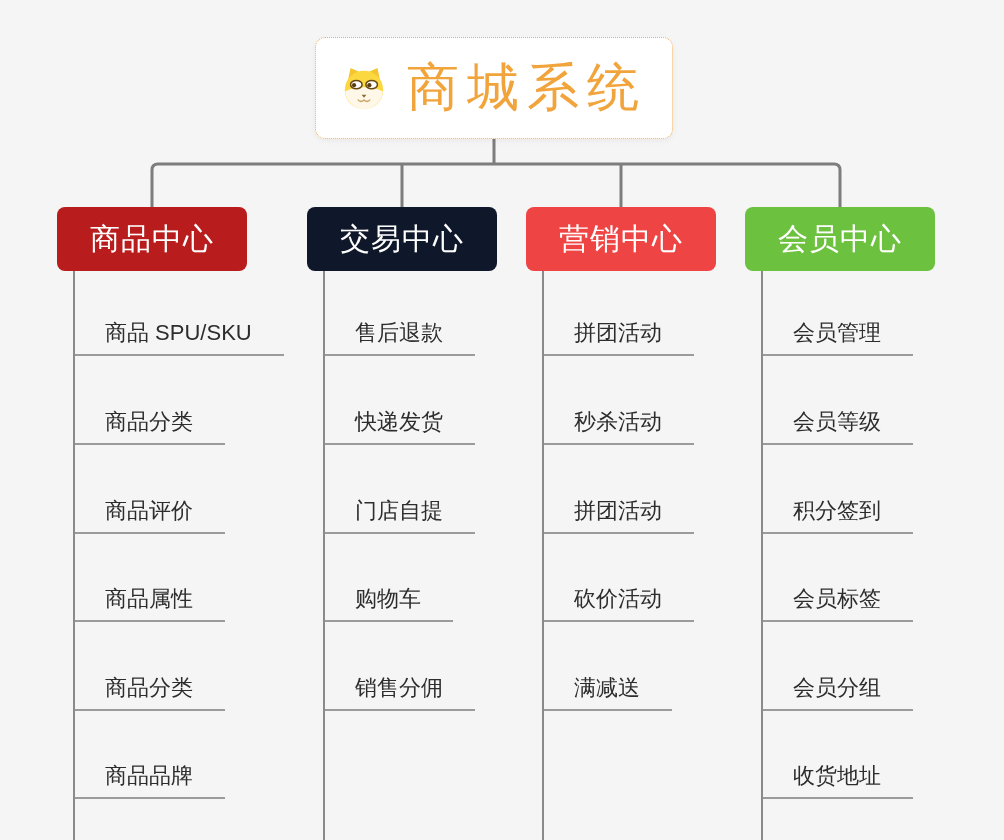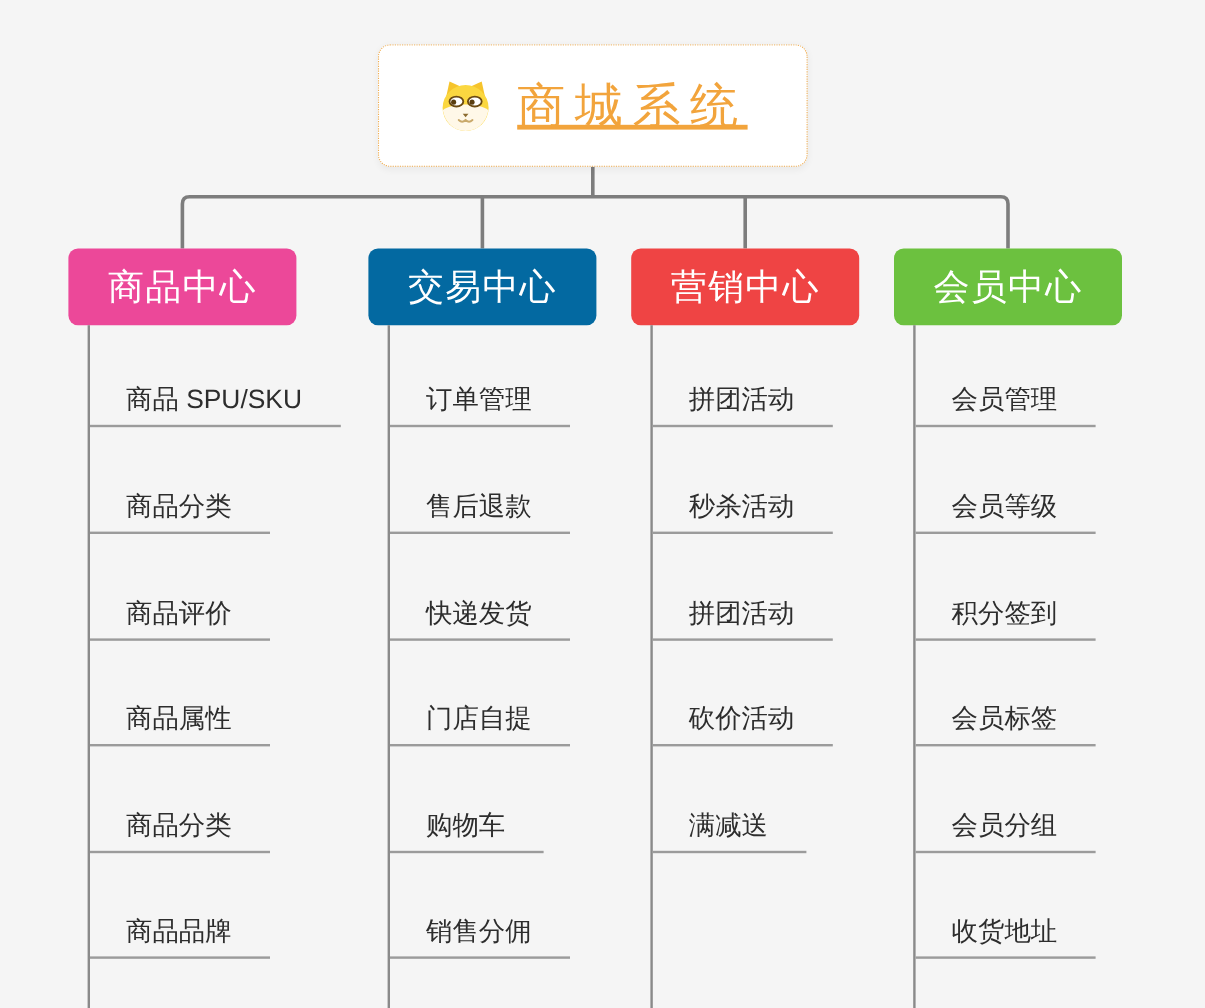--- a/index.html
+++ b/index.html
@@ -13,21 +13,21 @@
 
   
   .root-node{
     position:absolute;left:315px;top:37px;width:358px;height:102px;
     background:#ffffff;border:1px dotted #f0ac4e;border-radius:10px;
     box-shadow:0 2px 6px rgba(0,0,0,0.05);
     display:flex;align-items:center;justify-content:center;gap:20px;
     box-sizing:border-box;
   }
   .root-title{
-    font-size:40px;letter-spacing:8px;color:#f2a43c;white-space:nowrap;text-decoration:underline;
+    font-size:52px;letter-spacing:8px;color:#f2a43c;white-space:nowrap;
   }
   .dog-icon{width:46px;height:46px;flex:0 0 auto;}
 
   
   .connectors{position:absolute;left:0;top:0;pointer-events:none;}
 
   
   .branch-header{
     position:absolute;top:207px;width:190px;height:64px;border-radius:8px;
     display:flex;align-items:center;justify-content:center;
@@ -80,44 +80,43 @@
       <ellipse cx="16" cy="20.5" rx="6" ry="4.3" fill="#ffffff" stroke="#6b4a12" stroke-width="1.6"></ellipse>
       <ellipse cx="32" cy="20.5" rx="6" ry="4.3" fill="#ffffff" stroke="#6b4a12" stroke-width="1.6"></ellipse>
       <circle cx="13.6" cy="21" r="2.2" fill="#5a3e10"></circle>
       <circle cx="29.6" cy="21" r="2.2" fill="#5a3e10"></circle>
       <path d="M21.5 31 h5 l-2.5 3.2 z" fill="#8c6b2f"></path>
       <path d="M18 36.5 q3 3 6 0 q3 3 6 0" stroke="#c9a96b" fill="none" stroke-width="1.6" stroke-linecap="round"></path>
     </svg>
     <span class="root-title">商城系统</span>
   </div>
 
-  <div class="branch-header h0" style="background-color: #ec4899;">
+  <div class="branch-header h0" style="background-color: #b91c1c;">
     <span>商品中心</span>
   </div>
-  <div class="branch-header h1" style="background-color: #0369a1;">
+  <div class="branch-header h1" style="background-color: #0f172a;">
     <span>交易中心</span>
   </div>
   <div class="branch-header h2" style="background-color: #ef4444;">
     <span>营销中心</span>
   </div>
   <div class="branch-header h3" style="background-color: rgb(108, 193, 63);">
     <span>会员中心</span>
   </div>
 
   <div class="branch-col b0">
     <div class="leaf">商品 SPU/SKU</div>
     <div class="leaf">商品分类</div>
     <div class="leaf">商品评价</div>
     <div class="leaf">商品属性</div>
     <div class="leaf">商品分类</div>
     <div class="leaf">商品品牌</div>
   </div>
 
   <div class="branch-col b1">
-    <div class="leaf">订单管理</div>
     <div class="leaf">售后退款</div>
     <div class="leaf">快递发货</div>
     <div class="leaf">门店自提</div>
     <div class="leaf">购物车</div>
     <div class="leaf">销售分佣</div>
   </div>
 
   <div class="branch-col b2">
     <div class="leaf">拼团活动</div>
     <div class="leaf">秒杀活动</div>

